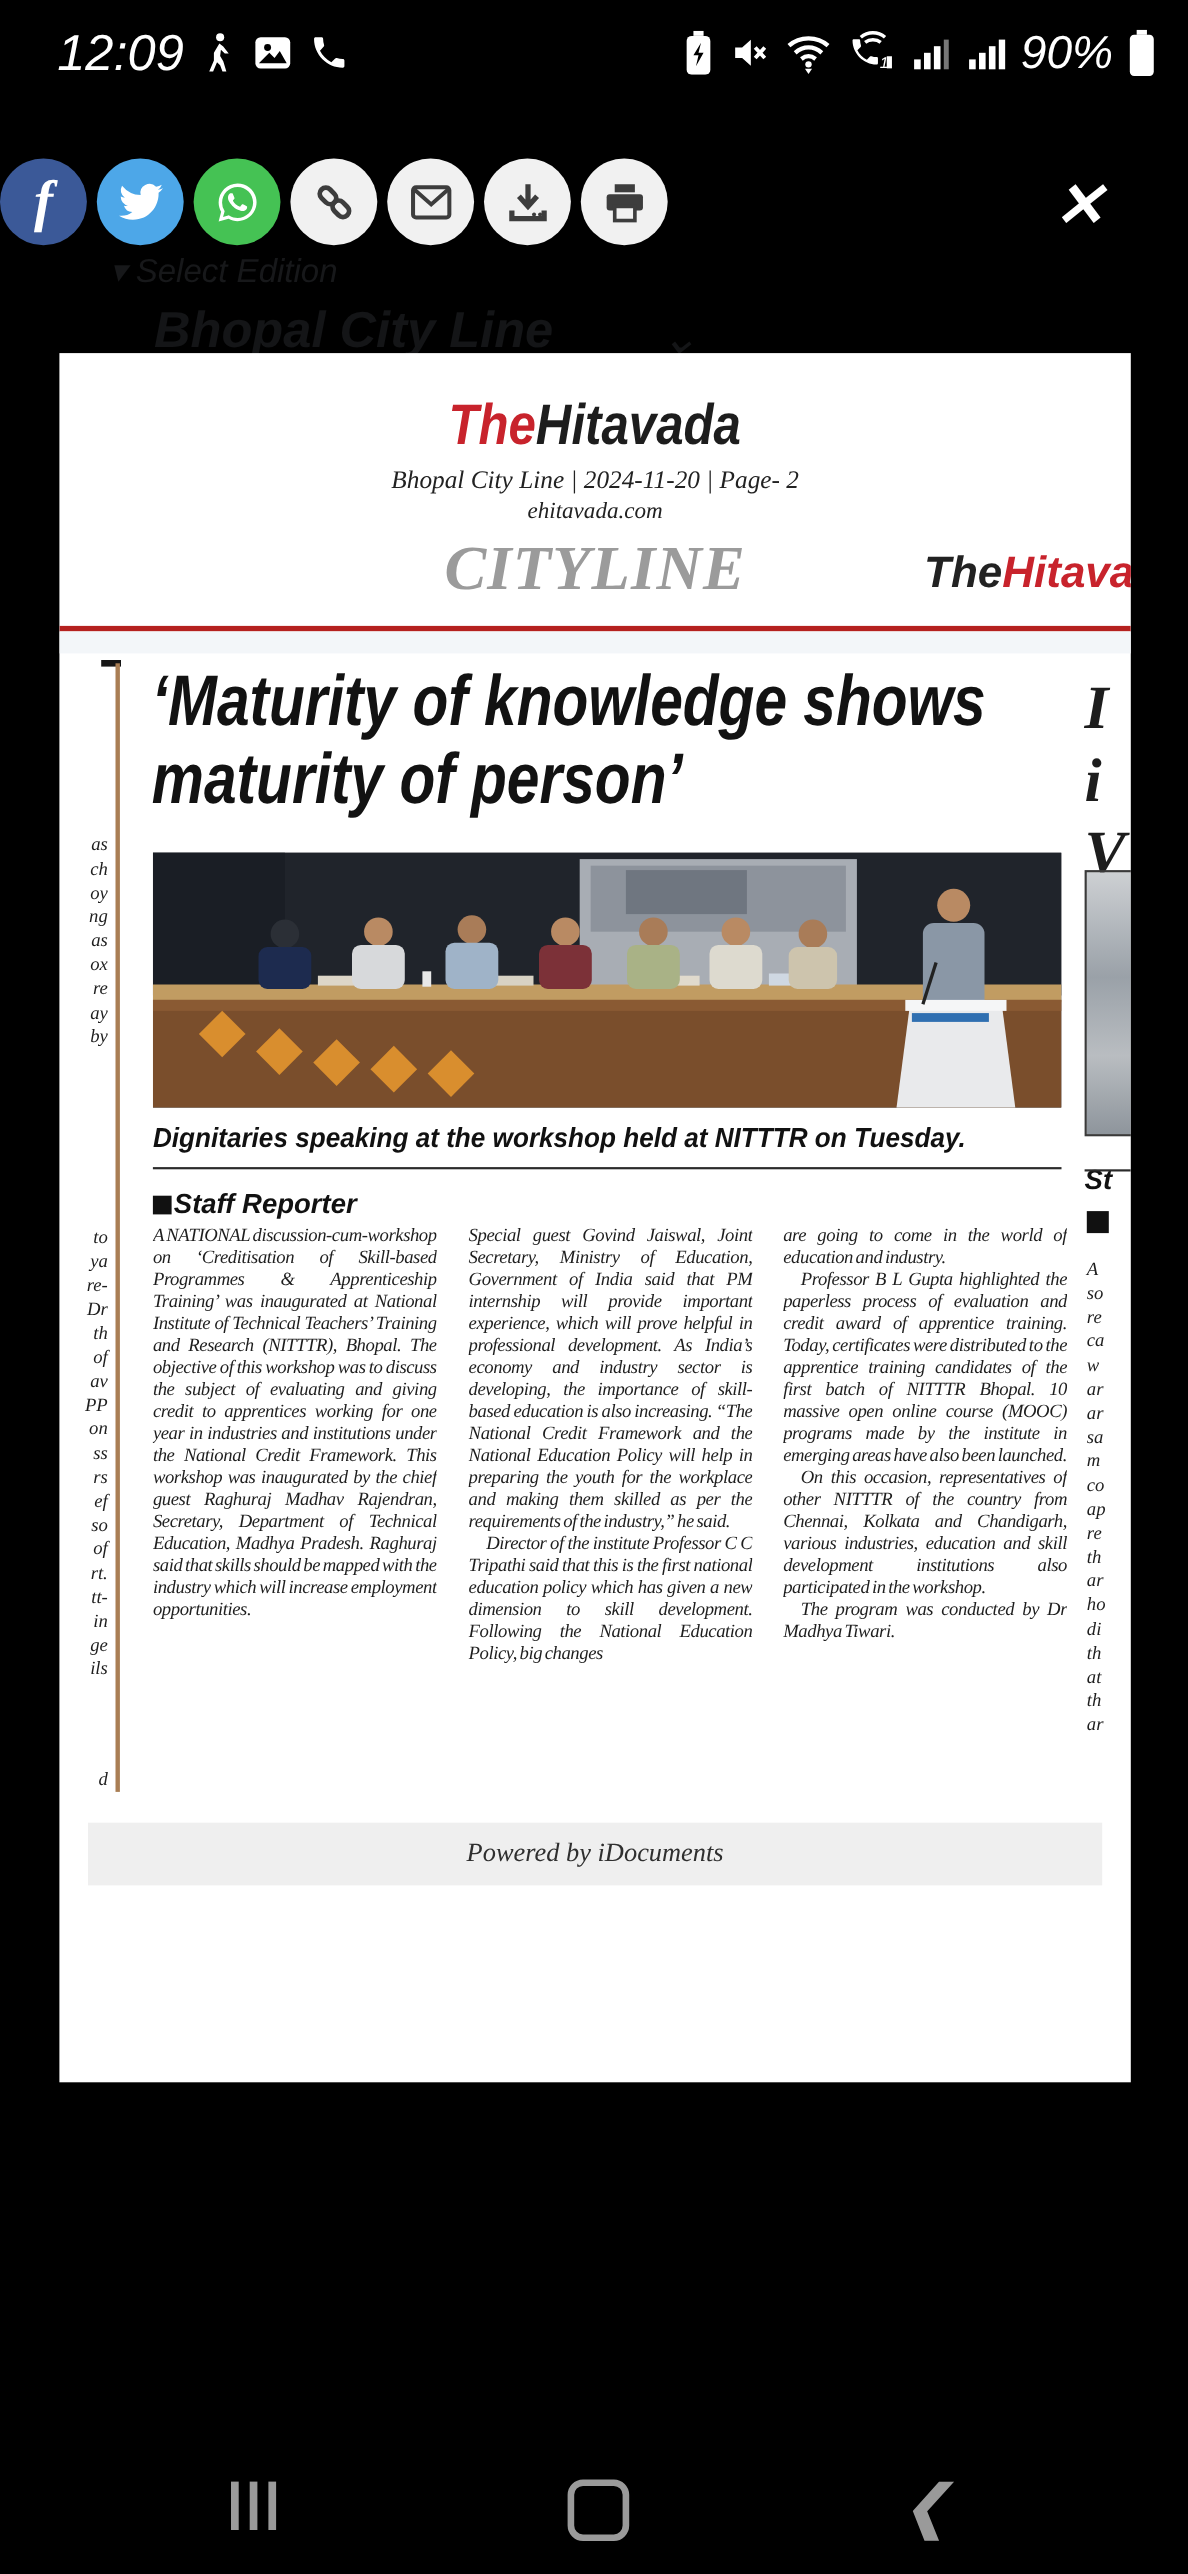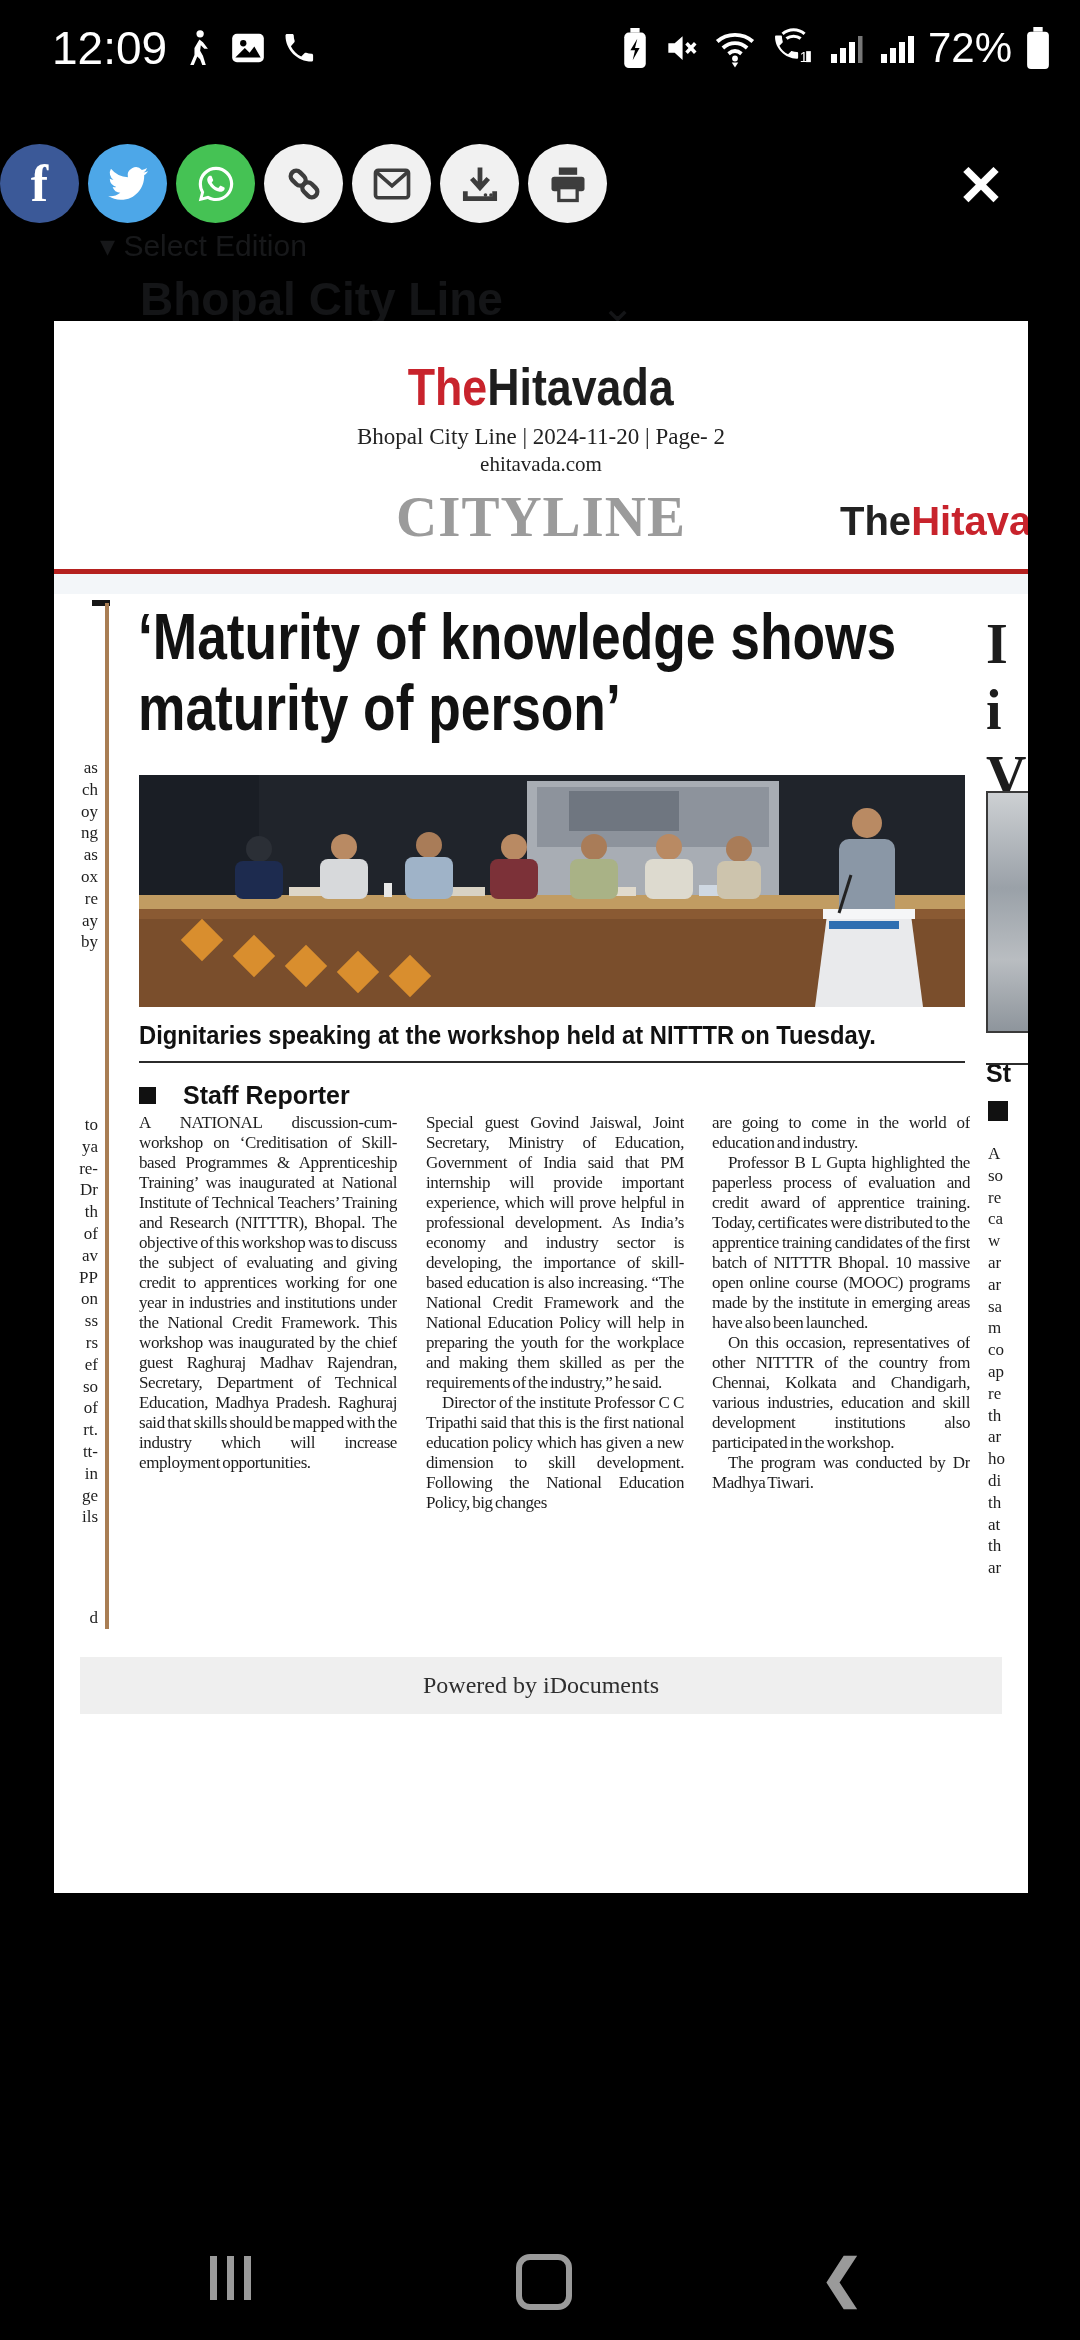--- a/index.html
+++ b/index.html
@@ -1,17 +1,17 @@
 <!DOCTYPE html>
 <html><head>
 <meta charset="utf-8">
 <style>
   html,body{margin:0;padding:0;background:#000;}
   #screen{position:relative;width:1080px;height:2340px;background:#000;overflow:hidden;
-          font-family:"Liberation Sans",sans-serif;}
+          font-family:"Liberation Sans",sans-serif;font-style:italic;}
   .abs{position:absolute;}
 
   
   .statusbar{left:0;top:0;width:1080px;height:96px;display:flex;align-items:center;
              justify-content:space-between;padding:0 30px 0 52px;box-sizing:border-box;color:#fff;}
   .sb-left,.sb-right{display:flex;align-items:center;gap:14px;}
   .sb-time{font-size:46px;font-weight:400;letter-spacing:0;}
   .sb-pct{font-size:42px;}
   .sbicon{display:block;}
 
@@ -56,21 +56,21 @@
   .rt-photo{left:932px;top:470px;width:40px;height:238px;border:2px solid #3a3a3a;
             background:linear-gradient(180deg,#cdd0d3 0%,#9aa1a8 40%,#b9bdc1 70%,#8e959c 100%);}
 
   .caption{left:85px;top:700px;width:900px;font-weight:700;font-size:25px;color:#111;
            transform:scaleX(0.95);transform-origin:left top;}
   .caprule{left:85px;top:740px;width:826px;height:2px;background:#2b2b2b;}
   .rt-cap{left:932px;top:738px;font-weight:700;font-size:25px;color:#111;}
   .rt-caprule{left:932px;top:742px;width:42px;height:2px;background:#2b2b2b;}
 
   .byline{left:85px;top:760px;font-weight:700;font-size:25px;color:#111;display:flex;
-          align-items:center;gap:27px;}
+          align-items:center;gap:2px;}
   .byline .sq{width:17px;height:17px;background:#111;display:inline-block;}
   .rt-bullet{left:934px;top:780px;width:20px;height:20px;background:#111;}
 
   .bodycol{top:792px;width:258px;font-family:"Liberation Serif",serif;font-size:17px;
            line-height:20px;text-align:justify;color:#1e1e1e;letter-spacing:-0.4px;
            word-spacing:-1.5px;max-height:548px;overflow:hidden;}
   .bodycol p{margin:0;}
   .bodycol p.ind{text-indent:16px;}
   .col1{left:85px;} .col2{left:372px;} .col3{left:658px;}
 
@@ -141,21 +141,21 @@
         <rect x="8" y="12" width="4" height="10" fill="#fff"></rect>
         <rect x="14" y="8" width="4" height="14" fill="#fff"></rect>
         <rect x="20" y="4" width="3" height="18" fill="#777"></rect>
       </svg>
       <svg class="sbicon" width="36" height="36" viewBox="0 0 24 24">
         <rect x="2" y="16" width="4" height="6" fill="#fff"></rect>
         <rect x="8" y="12" width="4" height="10" fill="#fff"></rect>
         <rect x="14" y="8" width="4" height="14" fill="#fff"></rect>
         <rect x="20" y="4" width="4" height="18" fill="#fff"></rect>
       </svg>
-      <span class="sb-pct">72%</span>
+      <span class="sb-pct">90%</span>
       <svg class="sbicon" width="24" height="42" viewBox="0 0 15 27">
         <rect x="4.5" y="0" width="6" height="3" fill="#fff"></rect>
         <rect x="0.5" y="3" width="14" height="24" rx="2.5" fill="#fff"></rect>
       </svg>
     </div>
   </div>
 
   <div class="abs sharebar">
     <div class="circ" style="left:0;background:#3b5998;">
       <span class="fb-f">f</span>

